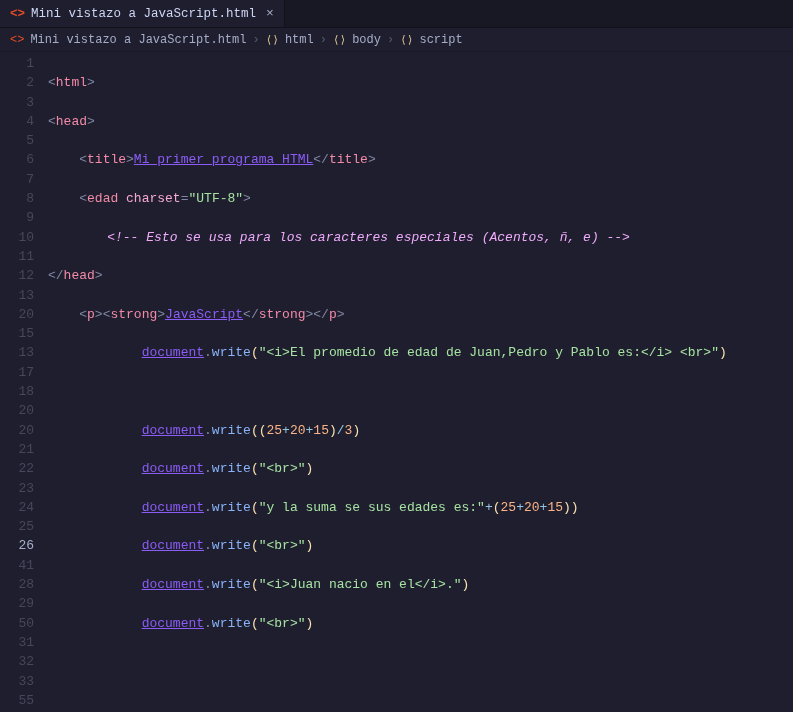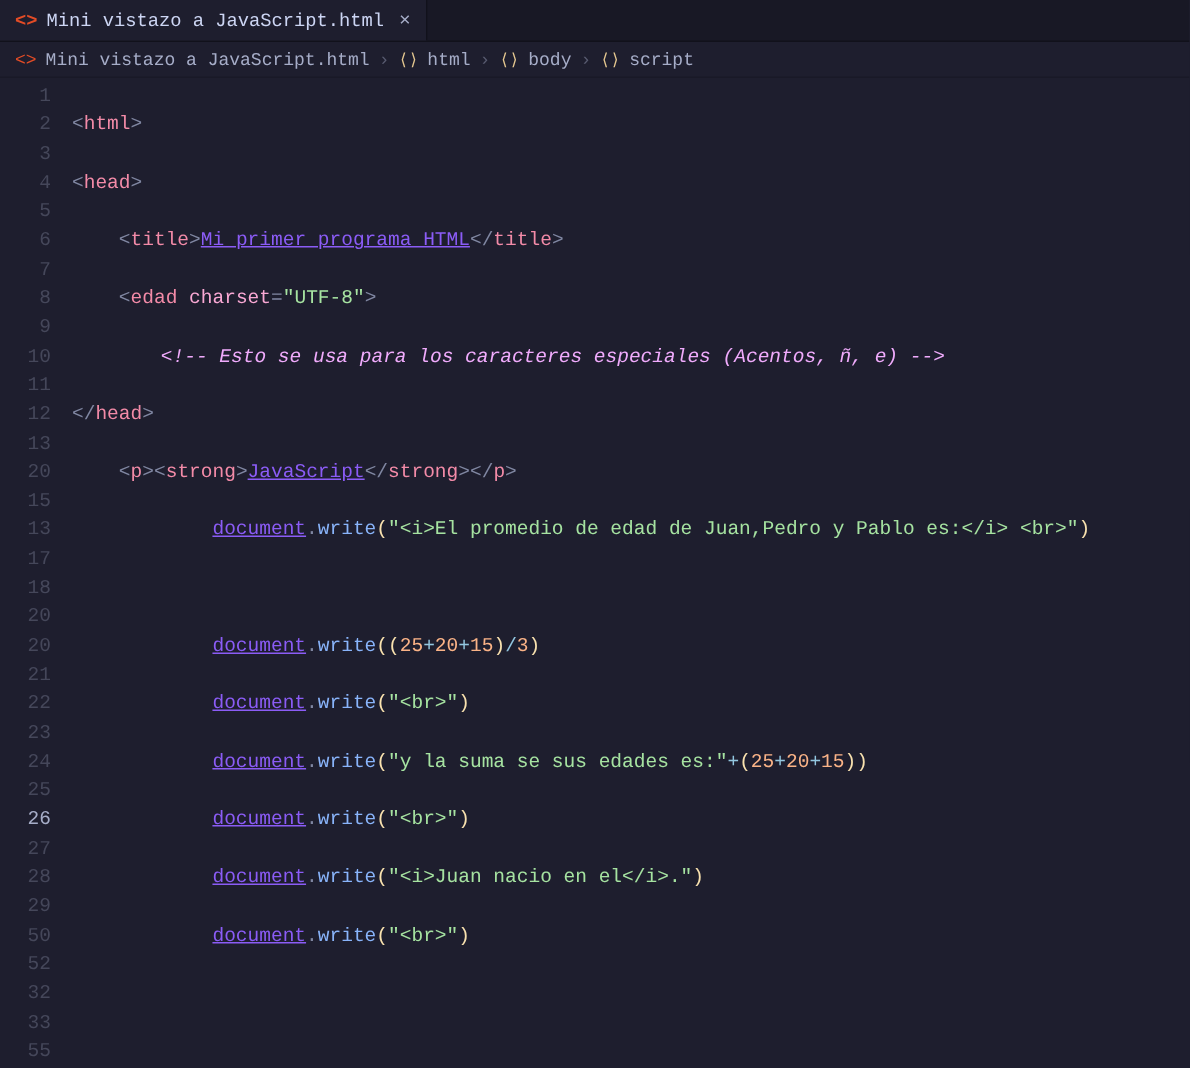--- a/index.html
+++ b/index.html
@@ -132,25 +132,25 @@
       <div class="ln">17</div>
       <div class="ln">18</div>
       <div class="ln">20</div>
       <div class="ln">20</div>
       <div class="ln">21</div>
       <div class="ln">22</div>
       <div class="ln">23</div>
       <div class="ln">24</div>
       <div class="ln">25</div>
       <div class="ln active">26</div>
-      <div class="ln">27</div>
+      <div class="ln">41</div>
       <div class="ln">28</div>
       <div class="ln">29</div>
       <div class="ln">50</div>
-      <div class="ln">52</div>
+      <div class="ln">31</div>
       <div class="ln">32</div>
       <div class="ln">33</div>
       <div class="ln">55</div>
     </div>
   <div class="code">
 <div class="line"><span class="t-punc">&lt;</span><span class="t-tag">html</span><span class="t-punc">&gt;</span></div>
 <div class="line"><span class="t-punc">&lt;</span><span class="t-tag">head</span><span class="t-punc">&gt;</span></div>
 <div class="line">    <span class="t-punc">&lt;</span><span class="t-tag">title</span><span class="t-punc">&gt;</span><span class="t-var">Mi primer programa HTML</span><span class="t-punc">&lt;/</span><span class="t-tag">title</span><span class="t-punc">&gt;</span></div>
 <div class="line">    <span class="t-punc">&lt;</span><span class="t-tag">edad</span> <span class="t-attr">charset</span><span class="t-punc">=</span><span class="t-str">"UTF-8"</span><span class="t-punc">&gt;</span></div>
 <div class="line">    <span class="t-cmnt">&lt;!-- Esto se usa para los caracteres especiales (Acentos, ñ, e) --&gt;</span></div>

